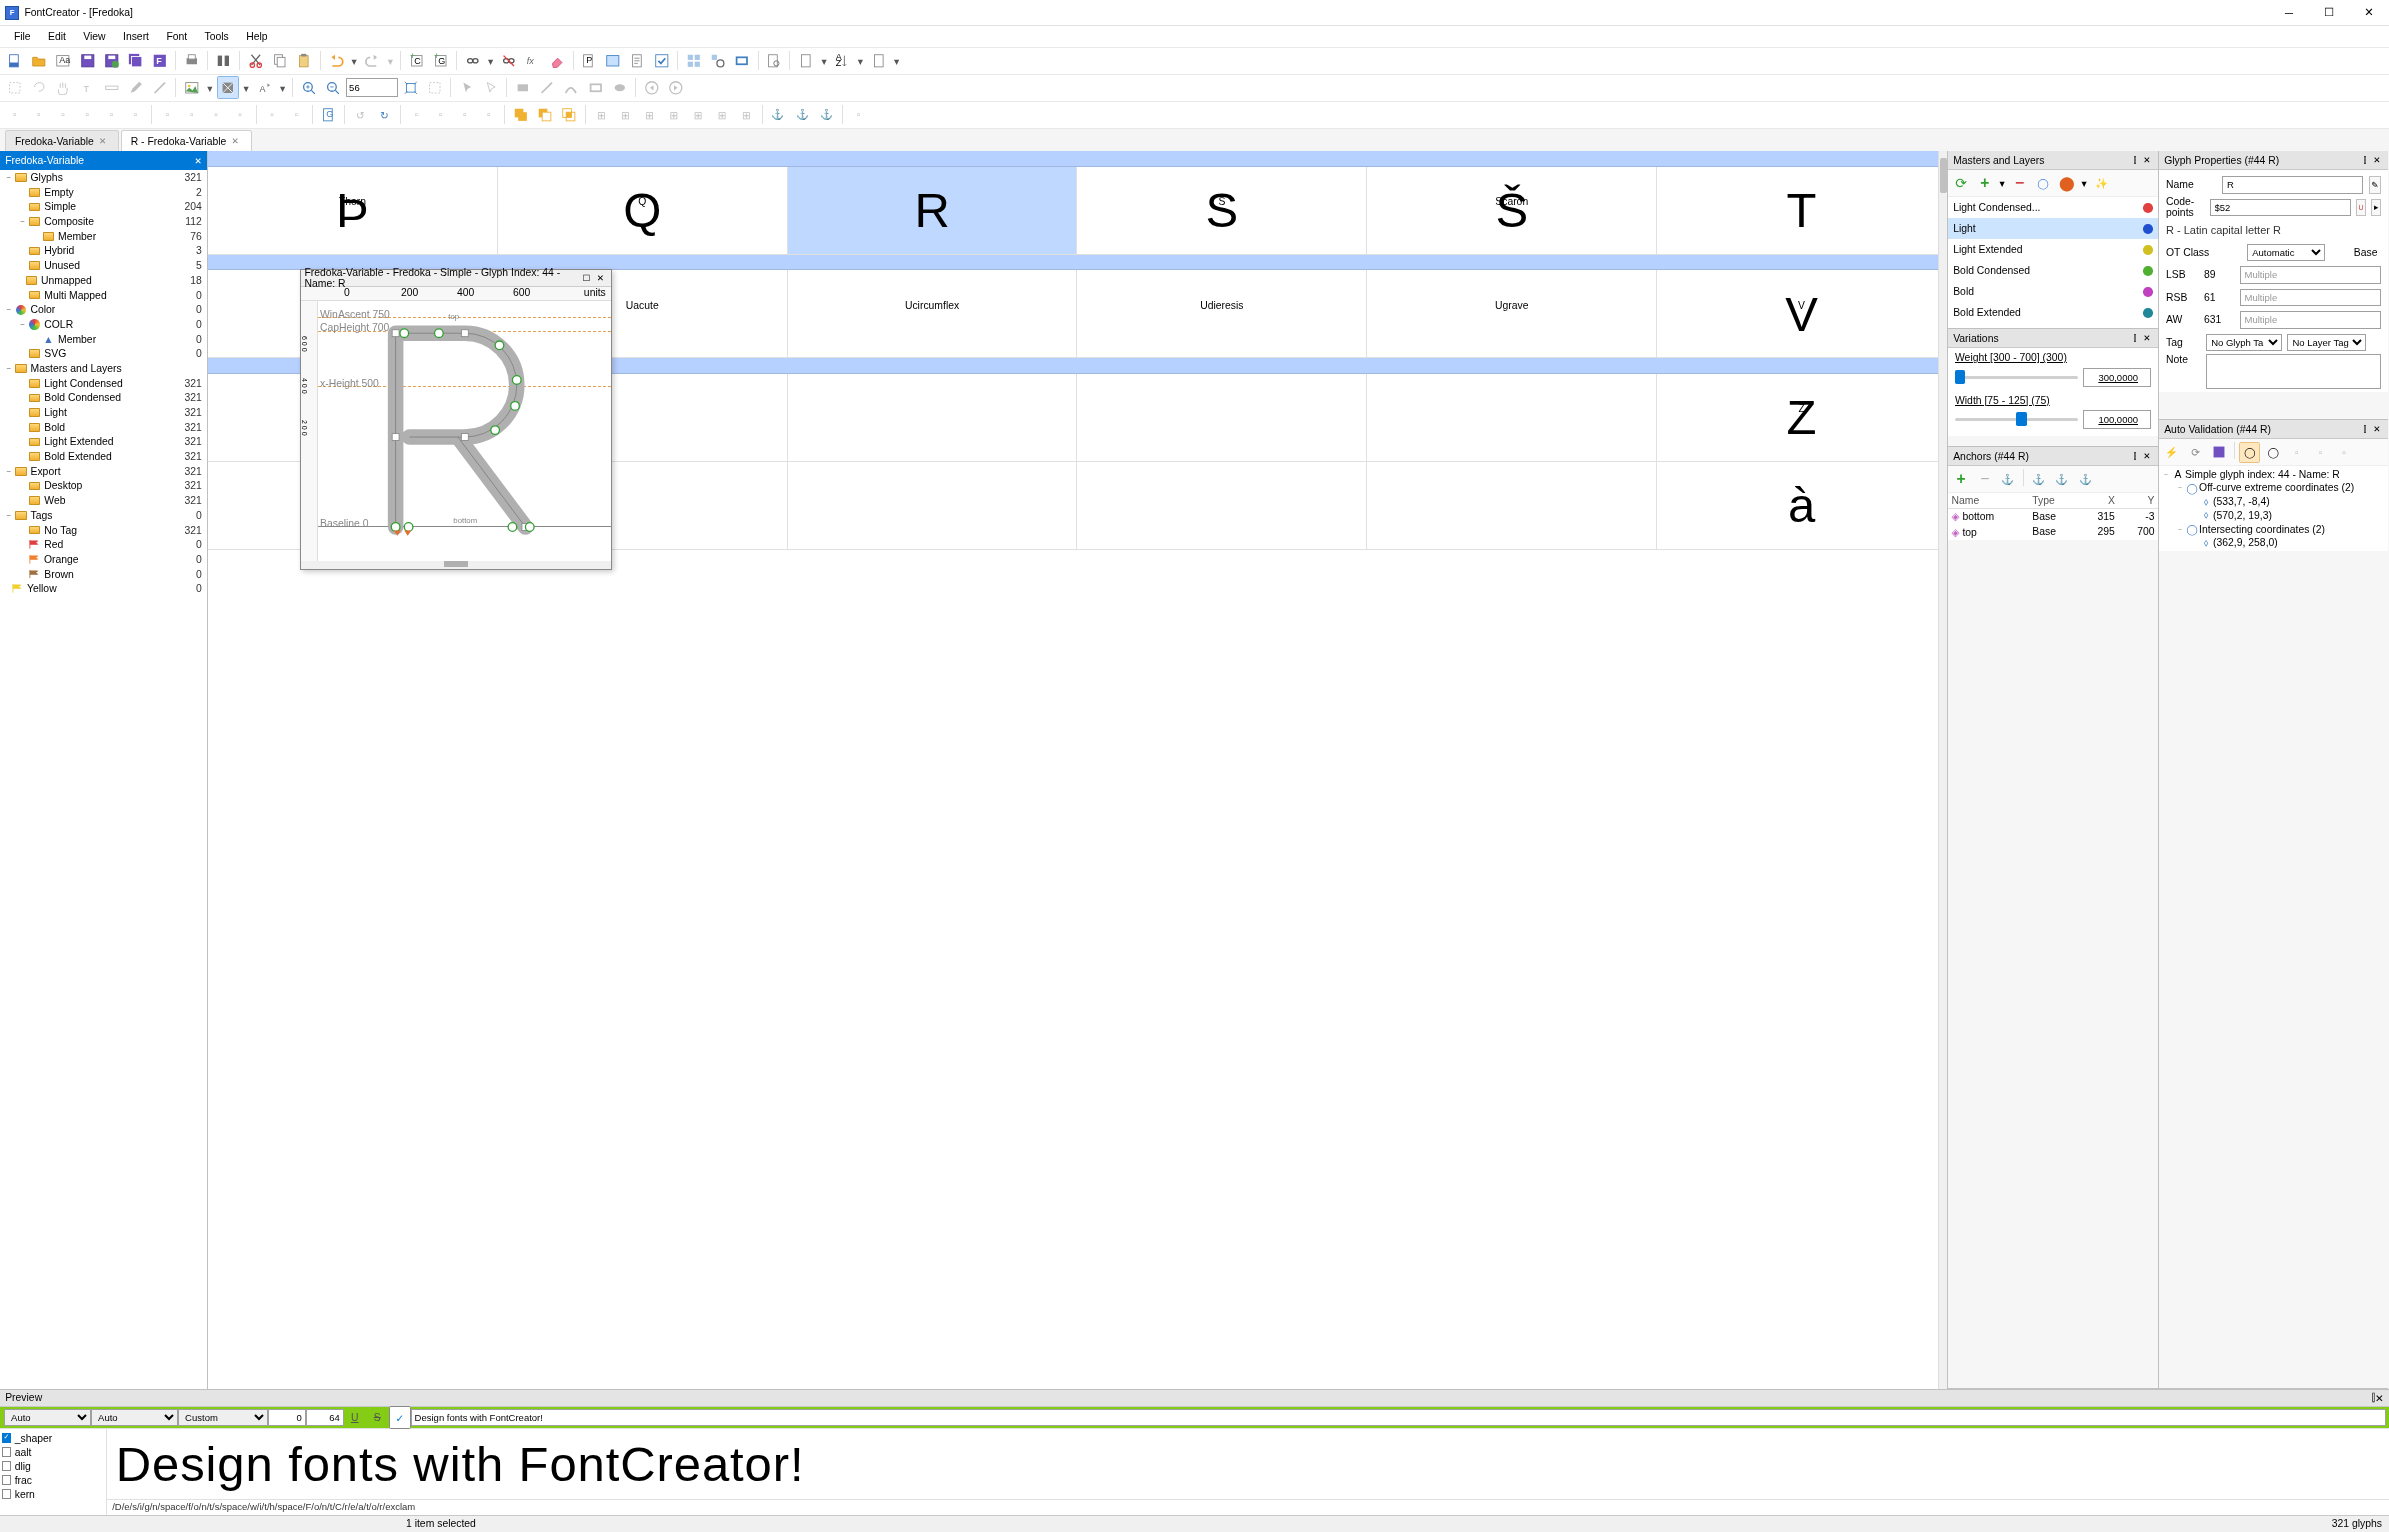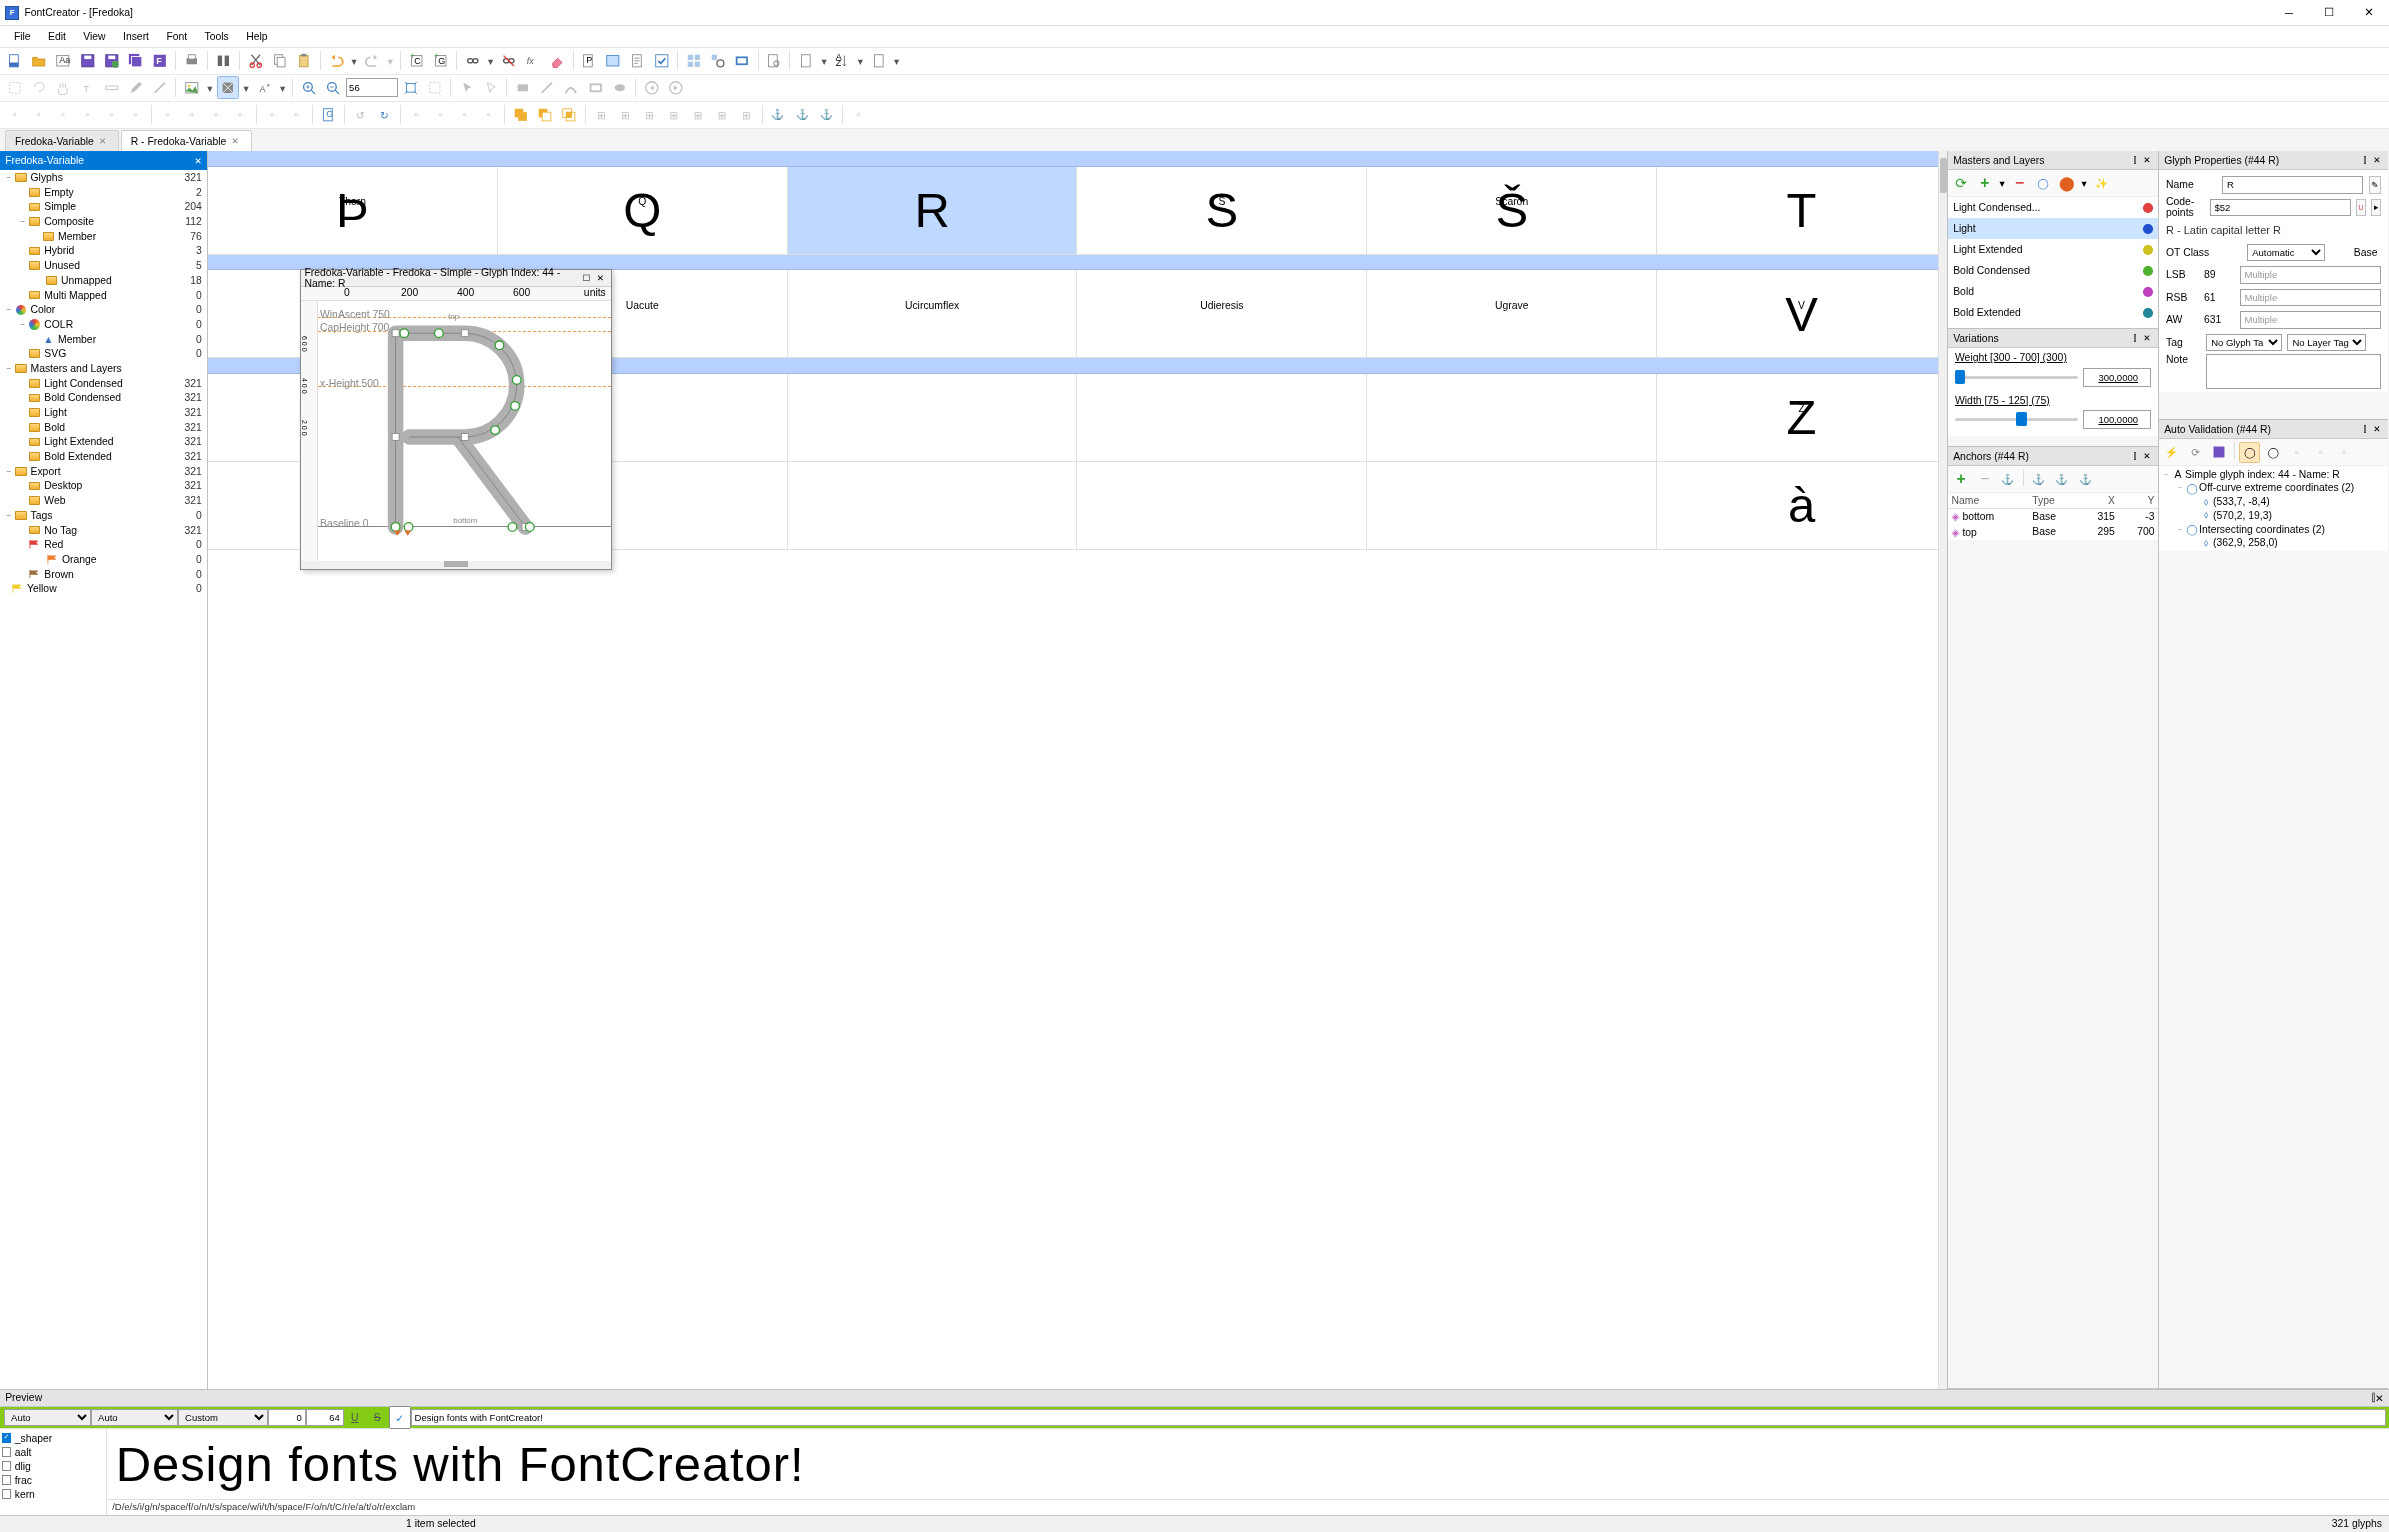--- a/index.html
+++ b/index.html
@@ -634,21 +634,21 @@
           <span class="tree-count">3</span>
         </div>
         <div class="tree-row" style="padding-left: 17.3px;">
           <span class="expander"></span>
           <span class="ticon">
             <span class="folder-ic"></span>
           </span>
           <span class="tree-label">Unused</span>
           <span class="tree-count">5</span>
         </div>
-        <div class="tree-row" style="padding-left: 34px;">
+        <div class="tree-row" style="padding-left: 14px;">
           <span class="expander"></span>
           <span class="ticon">
             <span class="folder-ic"></span>
           </span>
           <span class="tree-label">Unmapped</span>
           <span class="tree-count">18</span>
         </div>
         <div class="tree-row" style="padding-left: 17.3px;">
           <span class="expander"></span>
           <span class="ticon">
@@ -788,21 +788,21 @@
         <div class="tree-row" style="padding-left: 17.3px;">
           <span class="expander"></span>
           <span class="ticon">
             <svg class="flag-ic" viewBox="0 0 12 10">
               <path d="M1 0v10M1 1h9l-2 2 2 2H1" fill="#e04040" stroke="#e04040"></path>
             </svg>
           </span>
           <span class="tree-label">Red</span>
           <span class="tree-count">0</span>
         </div>
-        <div class="tree-row" style="padding-left: 7px; margin-left: 28px;">
+        <div class="tree-row" style="padding-left: 17px;">
           <span class="expander"></span>
           <span class="ticon">
             <svg class="flag-ic" viewBox="0 0 12 10">
               <path d="M1 0v10M1 1h9l-2 2 2 2H1" fill="#f08030" stroke="#f08030"></path>
             </svg>
           </span>
           <span class="tree-label">Orange</span>
           <span class="tree-count">0</span>
         </div>
         <div class="tree-row" style="padding-left: 17.3px;">

